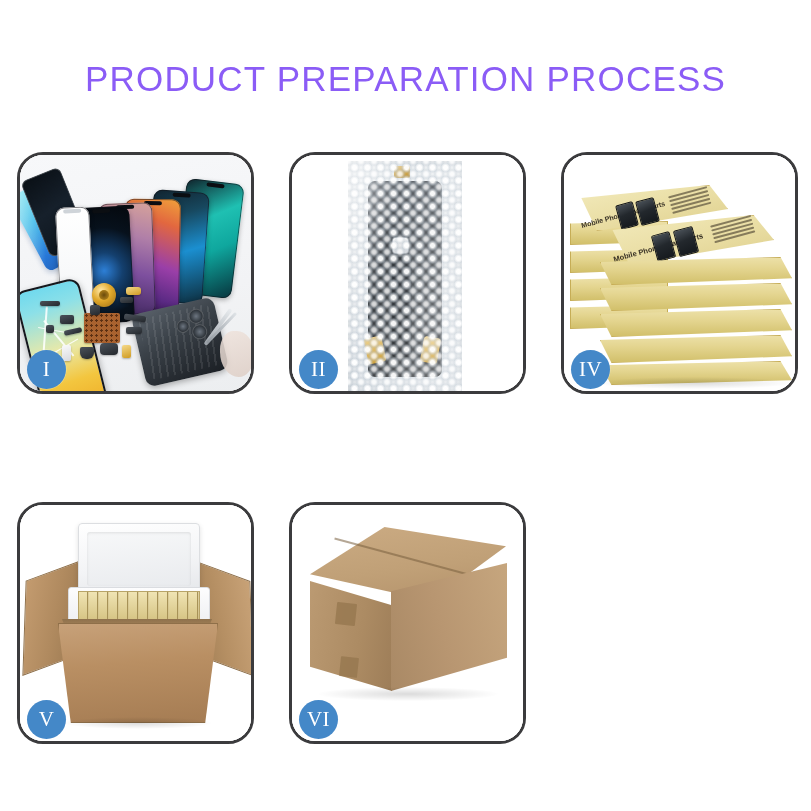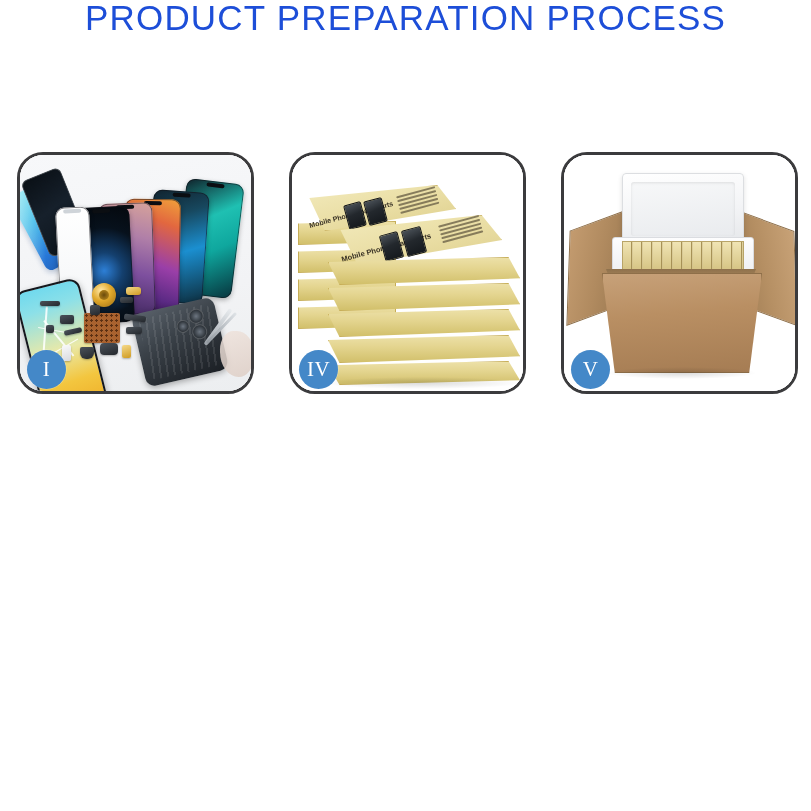--- a/index.html
+++ b/index.html
@@ -13,22 +13,23 @@
     position: relative;
     width: 811px; height: 811px;
     background: #ffffff;
   }
   
   #header { position: absolute; left: 0; top: 0; width: 811px; text-align: center; }
   #title {
     font-size: 35px;
     font-weight: 400;
     letter-spacing: 1.2px;
-    color: #1d4ed8;
-    margin: 0;
+    color: #8b5cf6;
+    margin: 12px;
+    padding-top: 49px;
     line-height: 1.05;
     font-family: "Liberation Sans", sans-serif;
   }
   #subtitle {
     font-size: 15.5px;
     color: #1a1a1a;
     margin: 0;
     padding-top: 12px;
     letter-spacing: 0.1px;
     font-family: "Liberation Sans", sans-serif;
@@ -425,20 +426,36 @@
         <div class="sp" style="left:70px;top:150px;width:10px;height:10px"></div>
         <div class="sp" style="left:26px;top:170px;width:8px;height:8px"></div>
 
         <div class="hand"></div>
         <div class="tweez"></div>
         <div class="tweez2"></div>
       </div>
       <div class="badge">I</div>
     </div>
 
+    <div class="panel">
+      <div class="panel-inner">
+        <div class="p2-bg"></div>
+        <div class="bw-bag">
+          <div class="bw-screen"></div>
+          <div class="bw-flex"></div>
+          <div class="bw-conn"></div>
+          <div class="bw-tab"></div>
+          <div class="bw-gold" style="left:18px;top:176px;width:18px;height:26px;transform:rotate(-12deg)"></div>
+          <div class="bw-gold" style="left:74px;top:176px;width:17px;height:26px;transform:rotate(10deg)"></div>
+          <div class="bw-bubbles"></div>
+          <div class="bw-sheen"></div>
+        </div>
+      </div>
+      <div class="badge">II</div>
+    </div>
 
 
     <div class="panel">
       <div class="panel-inner">
         <div class="p4-bg"></div>
         <div class="stack">
 
           <div class="gbox" style="left:0px;top:50px;width:96px;height:22px;clip-path:polygon(0 10%,100% 0,100% 86%,0 100%)"></div>
           <div class="gbox" style="left:0px;top:78px;width:96px;height:22px;clip-path:polygon(0 10%,100% 0,100% 86%,0 100%)"></div>
           <div class="gbox" style="left:0px;top:106px;width:96px;height:22px;clip-path:polygon(0 10%,100% 0,100% 86%,0 100%)"></div>
@@ -503,15 +520,28 @@
             <i style="left:100px"></i>
             <i style="left:110px"></i>
         </div>
         <div class="carton-inner-rim"></div>
         <div class="carton-body"></div>
         <div class="shadow-soft" style="left:44px;top:212px;width:148px;height:12px"></div>
       </div>
       <div class="badge">V</div>
     </div>
 
+    <div class="panel">
+      <div class="panel-inner">
+        <div class="p6-bg"></div>
+        <div class="c6-top"></div>
+        <div class="c6-seam"></div>
+        <div class="c6-left"></div>
+        <div class="c6-right"></div>
+        <div class="c6-tape" style="left:44px;top:98px;width:20px;height:22px;transform:rotate(6deg)"></div>
+        <div class="c6-tape" style="left:48px;top:152px;width:18px;height:20px;transform:rotate(6deg)"></div>
+        <div class="shadow-soft" style="left:26px;top:182px;width:180px;height:14px"></div>
+      </div>
+      <div class="badge">VI</div>
+    </div>
 
   </div>
 </div>
 
 </body></html>

